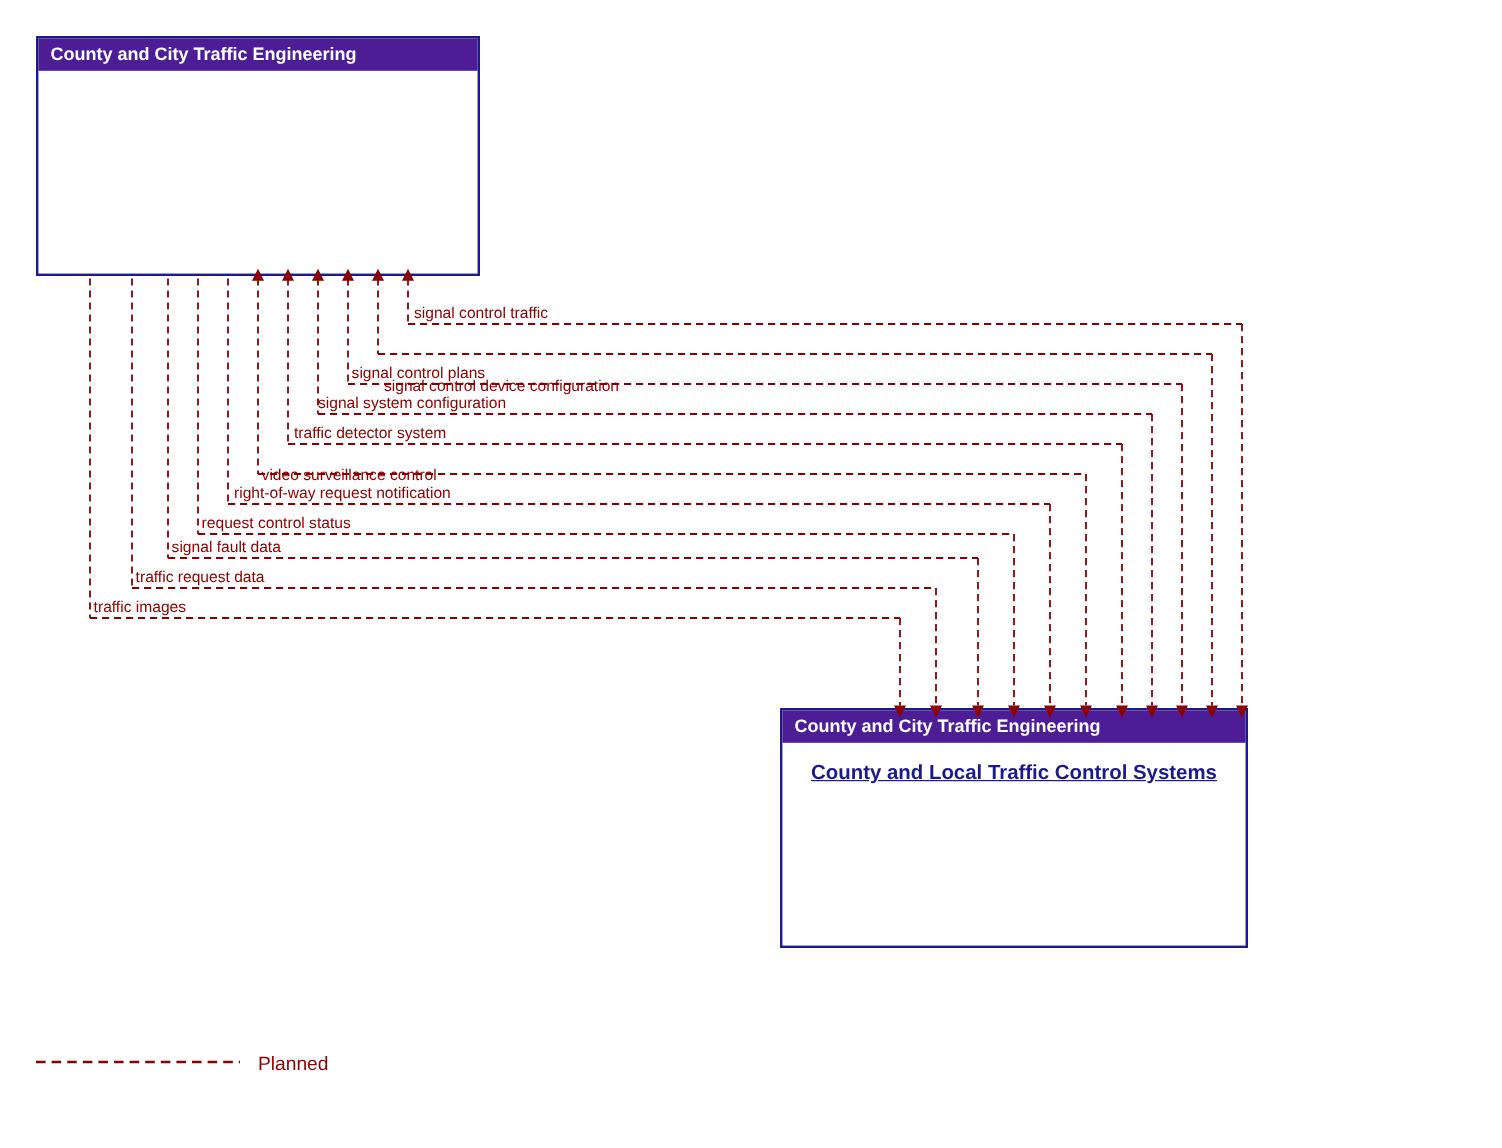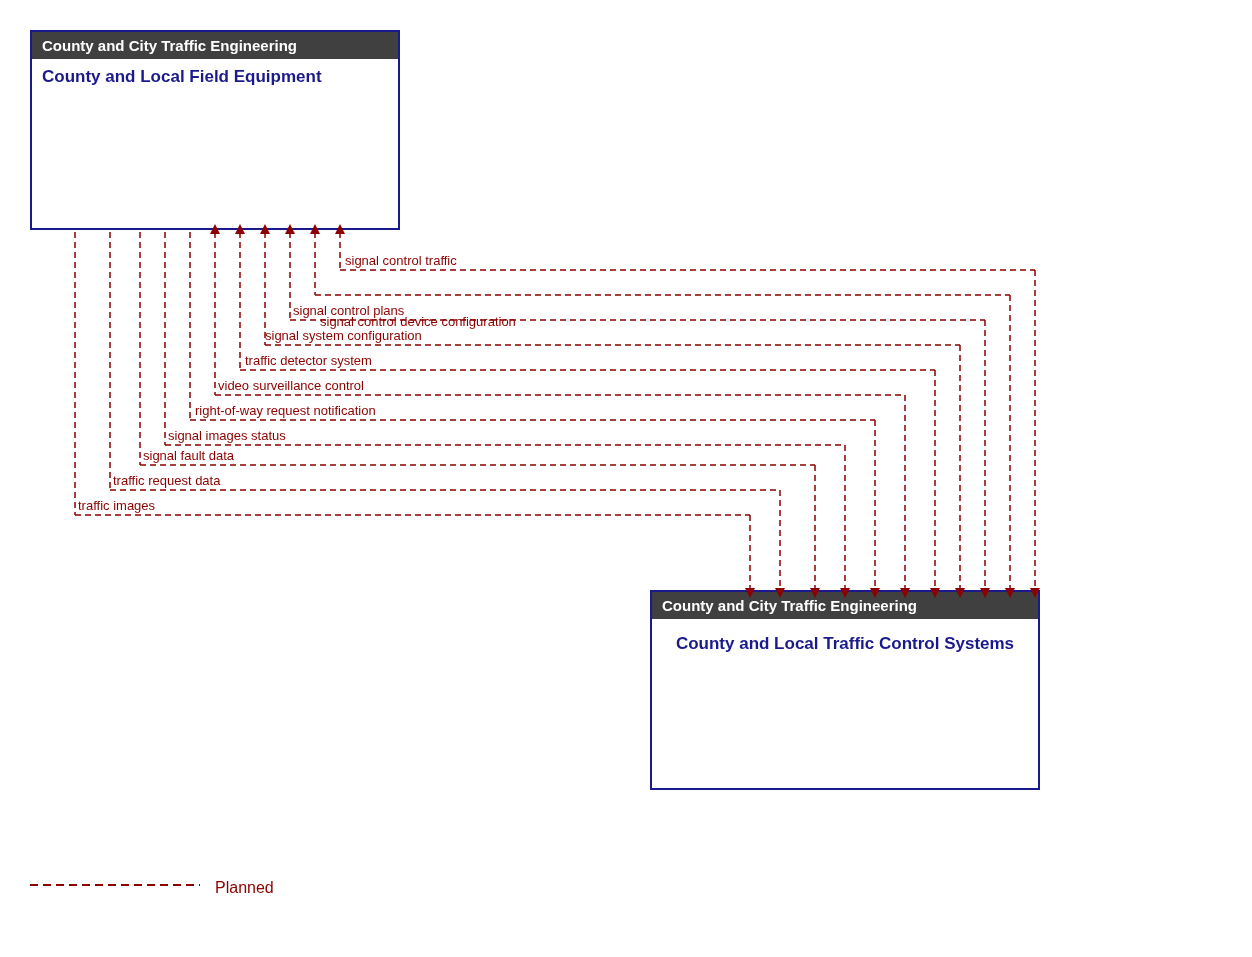--- a/index.html
+++ b/index.html
@@ -22,21 +22,21 @@
     .left-box {
       position: absolute;
       top: 30px;
       left: 30px;
       width: 370px;
       height: 200px;
       border: 2px solid #1a1a8c;
     }
 
     .box-header {
-      background: #404040;
+      background: #4c1d95;
       color: #fff;
       font-weight: bold;
       font-size: 15px;
       padding: 5px 10px;
     }
 
     .box-subtitle {
       color: #1a1a8c;
       font-size: 17px;
       font-weight: bold;
@@ -50,20 +50,21 @@
       left: 650px;
       width: 390px;
       height: 200px;
       border: 2px solid #1a1a8c;
     }
 
     .right-box .box-subtitle {
       text-align: center;
       padding: 15px 10px;
       font-size: 17px;
+      text-decoration: underline;
     }
 
     
     .diagram-svg {
       position: absolute;
       top: 0;
       left: 0;
       width: 1252px;
       height: 957px;
     }
@@ -76,21 +77,20 @@
       white-space: nowrap;
     }
   </style>
 </head>
 <body>
 
 <div class="diagram-container">
 
   <div class="left-box">
     <div class="box-header">County and City Traffic Engineering</div>
-    <div class="box-subtitle">County and Local Field Equipment</div>
   </div>
 
   <div class="right-box">
     <div class="box-header">County and City Traffic Engineering</div>
     <div class="box-subtitle">County and Local Traffic Control Systems</div>
   </div>
 
   <svg class="diagram-svg" xmlns="http://www.w3.org/2000/svg">
     <defs>
       <marker id="arrowUp" markerWidth="8" markerHeight="8" refX="4" refY="6" orient="auto">
@@ -169,25 +169,25 @@
   <div class="flow-label" style="left:345px; top:253px;">signal control traffic</div>
 
   <div class="flow-label" style="left:320px; top:278px;margin-top:36px;">signal control device configuration</div>
 
   <div class="flow-label" style="left:293px; top:303px;">signal control plans</div>
 
   <div class="flow-label" style="left:265px; top:328px;">signal system configuration</div>
 
   <div class="flow-label" style="left:245px; top:353px;">traffic detector system</div>
 
-  <div class="flow-label" style="left:218px; top:378px;">video surveillance control</div>
+  <div class="flow-label" style="left:218px; top:388px;">video surveillance control</div>
 
   <div class="flow-label" style="left:195px; top:403px;">right-of-way request notification</div>
 
-  <div class="flow-label" style="left:168px; top:428px;">signal images status</div>
+  <div class="flow-label" style="left:168px; top:428px;">request control status</div>
 
   <div class="flow-label" style="left:143px; top:448px;">signal fault data</div>
 
   <div class="flow-label" style="left:113px; top:473px;">traffic request data</div>
 
   <div class="flow-label" style="left:78px; top:498px;">traffic images</div>
 
   <div style="position:absolute; bottom:60px; left:215px; color:#8b0000; font-size:16px;">Planned</div>
 
 </div>

